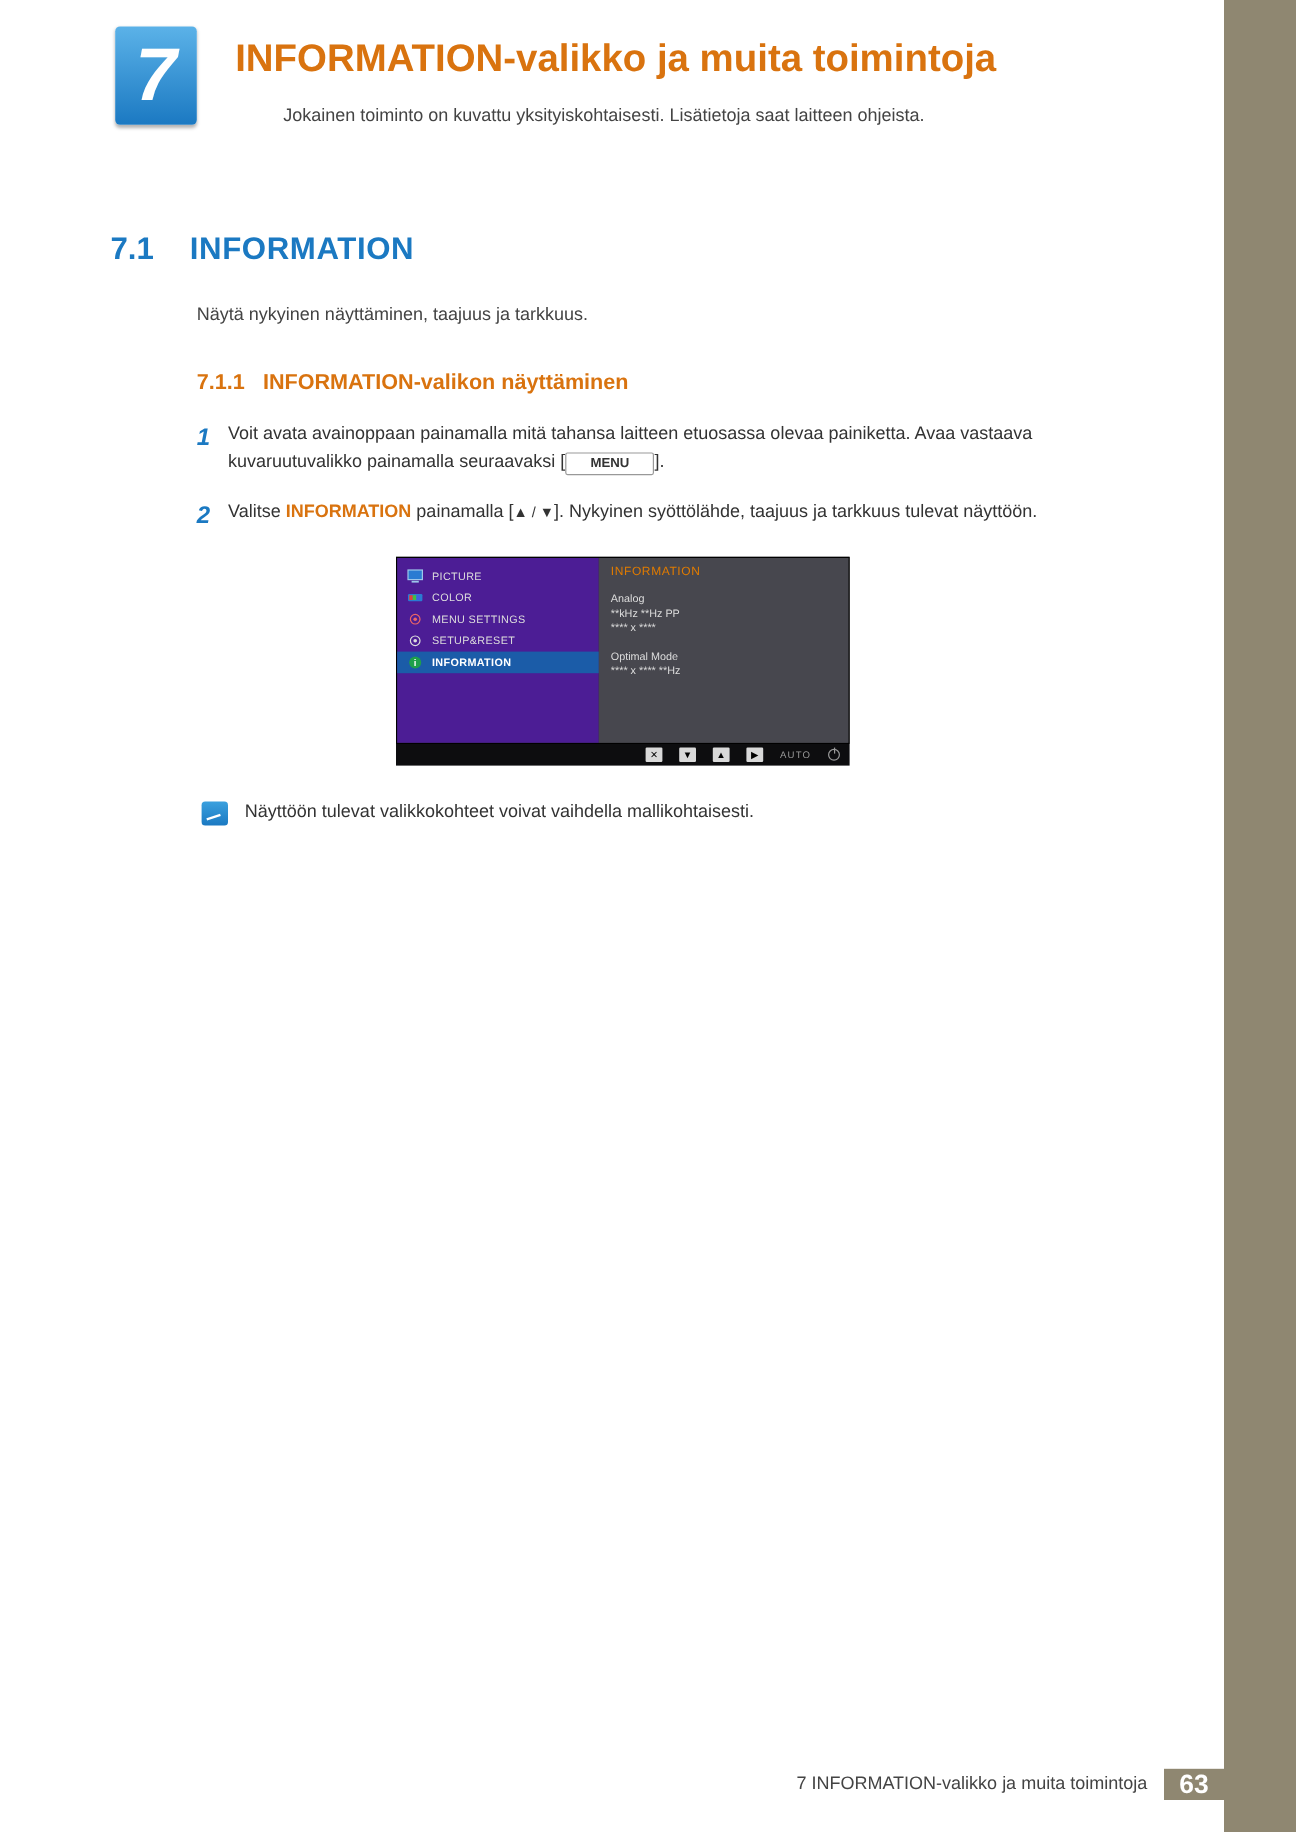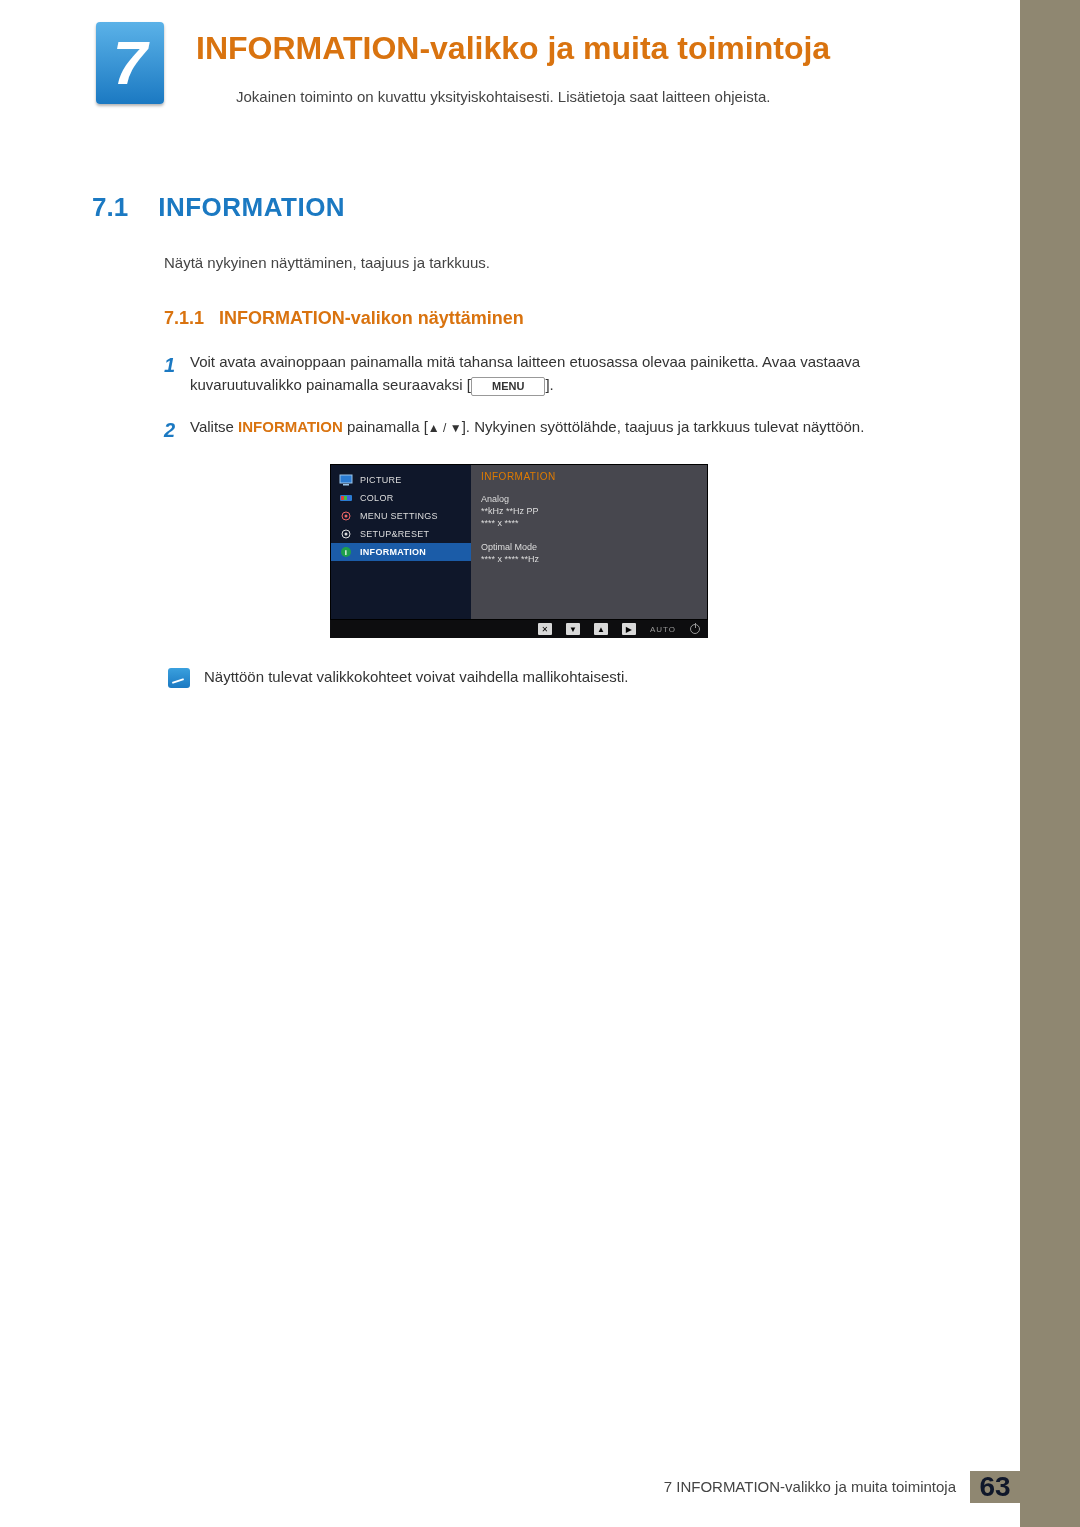--- a/index.html
+++ b/index.html
@@ -88,22 +88,22 @@
     position:absolute; top:464px; left:330px;
     width:378px;
   }
   .osd {
     display:flex;
     border:1px solid #000;
     background:#2b2b2e;
     height:156px;
   }
   .osd-left {
-    width:140px;
-    background:#0f172a;
+    width:168px;
+    background:#4c1d95;
     padding:6px 0;
   }
   .osd-item {
     display:flex; align-items:center;
     padding:3px 8px;
     font-size:9px; color:#ddd;
     letter-spacing:.3px;
   }
   .osd-item.selected {
     background:#1b5ca8;
@@ -170,21 +170,21 @@
   .footer {
     position:absolute; bottom:18px; left:0;
     width:1020px; display:flex; justify-content:flex-end; align-items:center;
   }
   .footer-text {
     font-size:15px; color:#444;
     padding:14px 14px;
   }
   .footer-page {
     width:50px; background:#8f8771;
-    color:#0f172a; font-size:28px; font-weight:bold;
+    color:#ffffff; font-size:22px; font-weight:bold;
     display:flex; align-items:center; justify-content:center;
   }
 </style>
 </head>
 <body>
 
 <div class="side-strip"></div>
 
 <div class="page">
 

